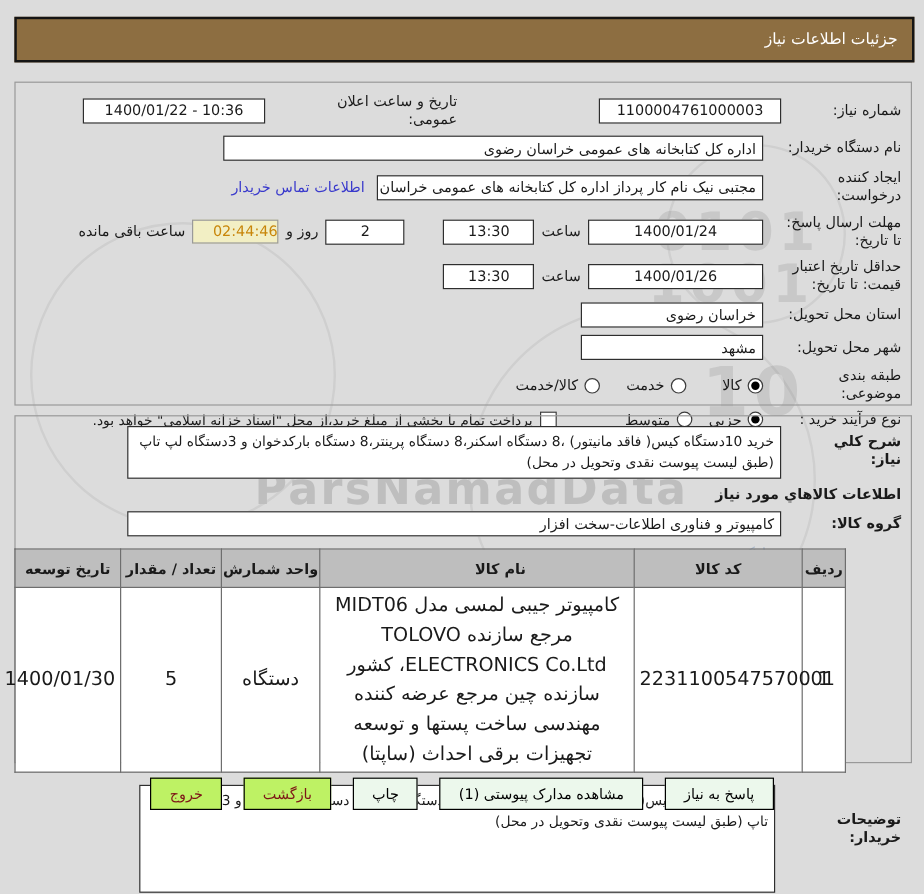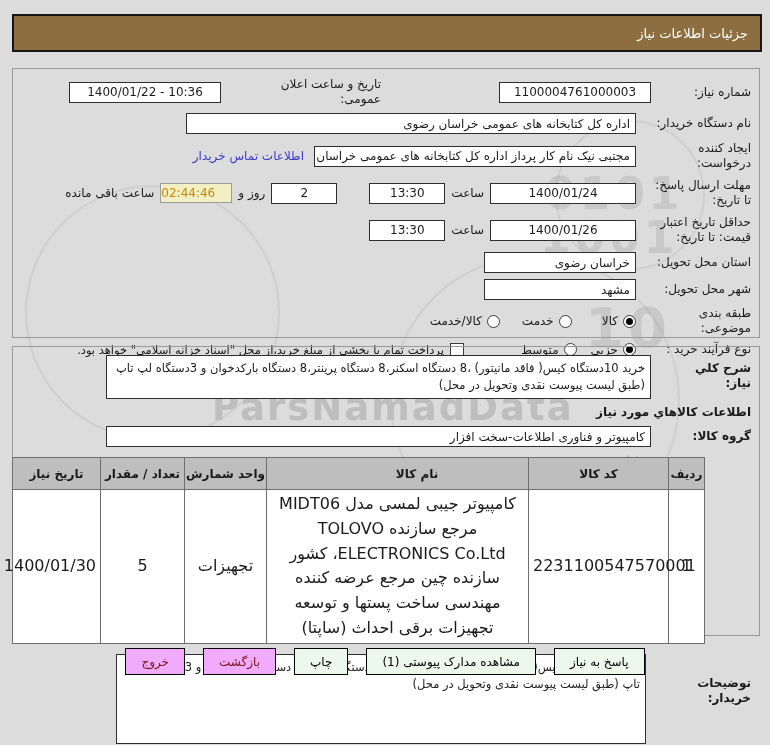--- a/index.html
+++ b/index.html
@@ -27,21 +27,21 @@
   
   .row { display:flex; align-items:center; margin-bottom:6px; }
   .lab { width:115px; flex-shrink:0; line-height:1.25; padding-left:16px; }
   .lab.b { font-weight:bold; }
   .inp { background:#fff; border:1px solid #2e2e2e; height:21px; display:flex; align-items:center;
     padding:0 5px; overflow:hidden; white-space:nowrap; }
   .inp.center { justify-content:center;text-align:center; }
   .ltr { direction:ltr; }
   .link { color:#3A3ACC; margin-right:10px; white-space:nowrap; cursor:pointer; }
   .cd { background:#F2EFC4; border:1px solid #9a9a9a; color:#C8860A; height:20px;
-    display:flex; align-items:center; justify-content:flex-start; width:72px; direction:ltr; }
+    display:flex; align-items:center; justify-content:flex-end; width:72px; direction:ltr; }
   .small-lab { margin:0 6px; white-space:nowrap; }
 
   .radio { width:13px; height:13px; border:1px solid #3c3c3c; border-radius:50%; background:#fff;
     position:relative; flex-shrink:0; margin-left:5px; }
   .radio.sel::after { content:''; position:absolute; inset:2px; background:#000; border-radius:50%; }
   .opt { margin-left:22px; display:flex; align-items:center; }
   .cb { width:14px; height:14px; border:1px solid #3c3c3c; background:#fff; flex-shrink:0; margin-left:6px; }
 
   .box { background:#fff; border:1px solid #2e2e2e; padding:4px 5px; line-height:1.5; overflow:hidden; }
 
@@ -52,21 +52,21 @@
     height:96px; padding:2px 4px; line-height:1.55; }
   .c-row { width:36px; } .c-code { width:140px; } .c-name { width:262px;padding-left:39px; }
   .c-unit { width:82px; } .c-qty { width:84px; } .c-date { width:88px; }
 
   
   #btnbar { position:absolute; top:648px; right:0; width:770px; display:flex;
     justify-content:center; gap:18px; z-index:2; }
   .btn { height:27px; border:1px solid #000; display:flex; align-items:center; justify-content:center;
     padding:0 15px; font-size:12px; cursor:pointer; white-space:nowrap; }
   .btn.green { background:#ECF8EC; color:#000; }
-  .btn.pink { background:#f0abfc; color:#7D1517; }
+  .btn.pink { background:#bef264; color:#7D1517; }
 </style>
 </head>
 <body>
 
 <div id="screen">
 
   <div id="wm">
     <div class="wm-circle" style="top:185px; left:25px; width:255px; height:255px;"></div>
     <div class="wm-circle" style="top:120px; left:555px; width:150px; height:150px;"></div>
     <div class="wm-circle" style="top:255px; left:390px; width:290px; height:290px;"></div>
@@ -208,29 +208,29 @@
     </div>
 
     <table id="goods-table">
       <thead>
         <tr>
           <th class="c-row">ردیف</th>
           <th class="c-code">کد کالا</th>
           <th class="c-name">نام کالا</th>
           <th class="c-unit">واحد شمارش</th>
           <th class="c-qty">تعداد / مقدار</th>
-          <th class="c-date">تاریخ نیاز</th>
+          <th class="c-date">تاریخ توسعه</th>
         </tr>
       </thead>
       <tbody>
         <tr>
           <td>1</td>
           <td class="ltr">2231100547570001</td>
           <td>کامپیوتر جیبی لمسی مدل MIDT06 مرجع سازنده TOLOVO ELECTRONICS Co.Ltd، کشور سازنده چین مرجع عرضه کننده مهندسی ساخت پستها و توسعه تجهیزات برقی احداث (ساپتا)</td>
-          <td>تجهیزات</td>
+          <td>دستگاه</td>
           <td>5</td>
           <td>1400/01/30</td>
         </tr>
       </tbody>
     </table>
 
     <div class="row" style="align-items:flex-start; margin-top:10px;">
       <span class="lab b" style="width:105px; padding-top:22px;">توضیحات خریدار:</span>
       <div class="box" style="width:530px; height:90px; font-size:11.5px;">
         <span>خرید 10دستگاه کیس( فاقد مانیتور) ،8 دستگاه اسکنر،8 دستگاه پرینتر،8 دستگاه بارکدخوان و 3دستگاه لپ تاپ (طبق لیست پیوست نقدی وتحویل در محل)</span>

